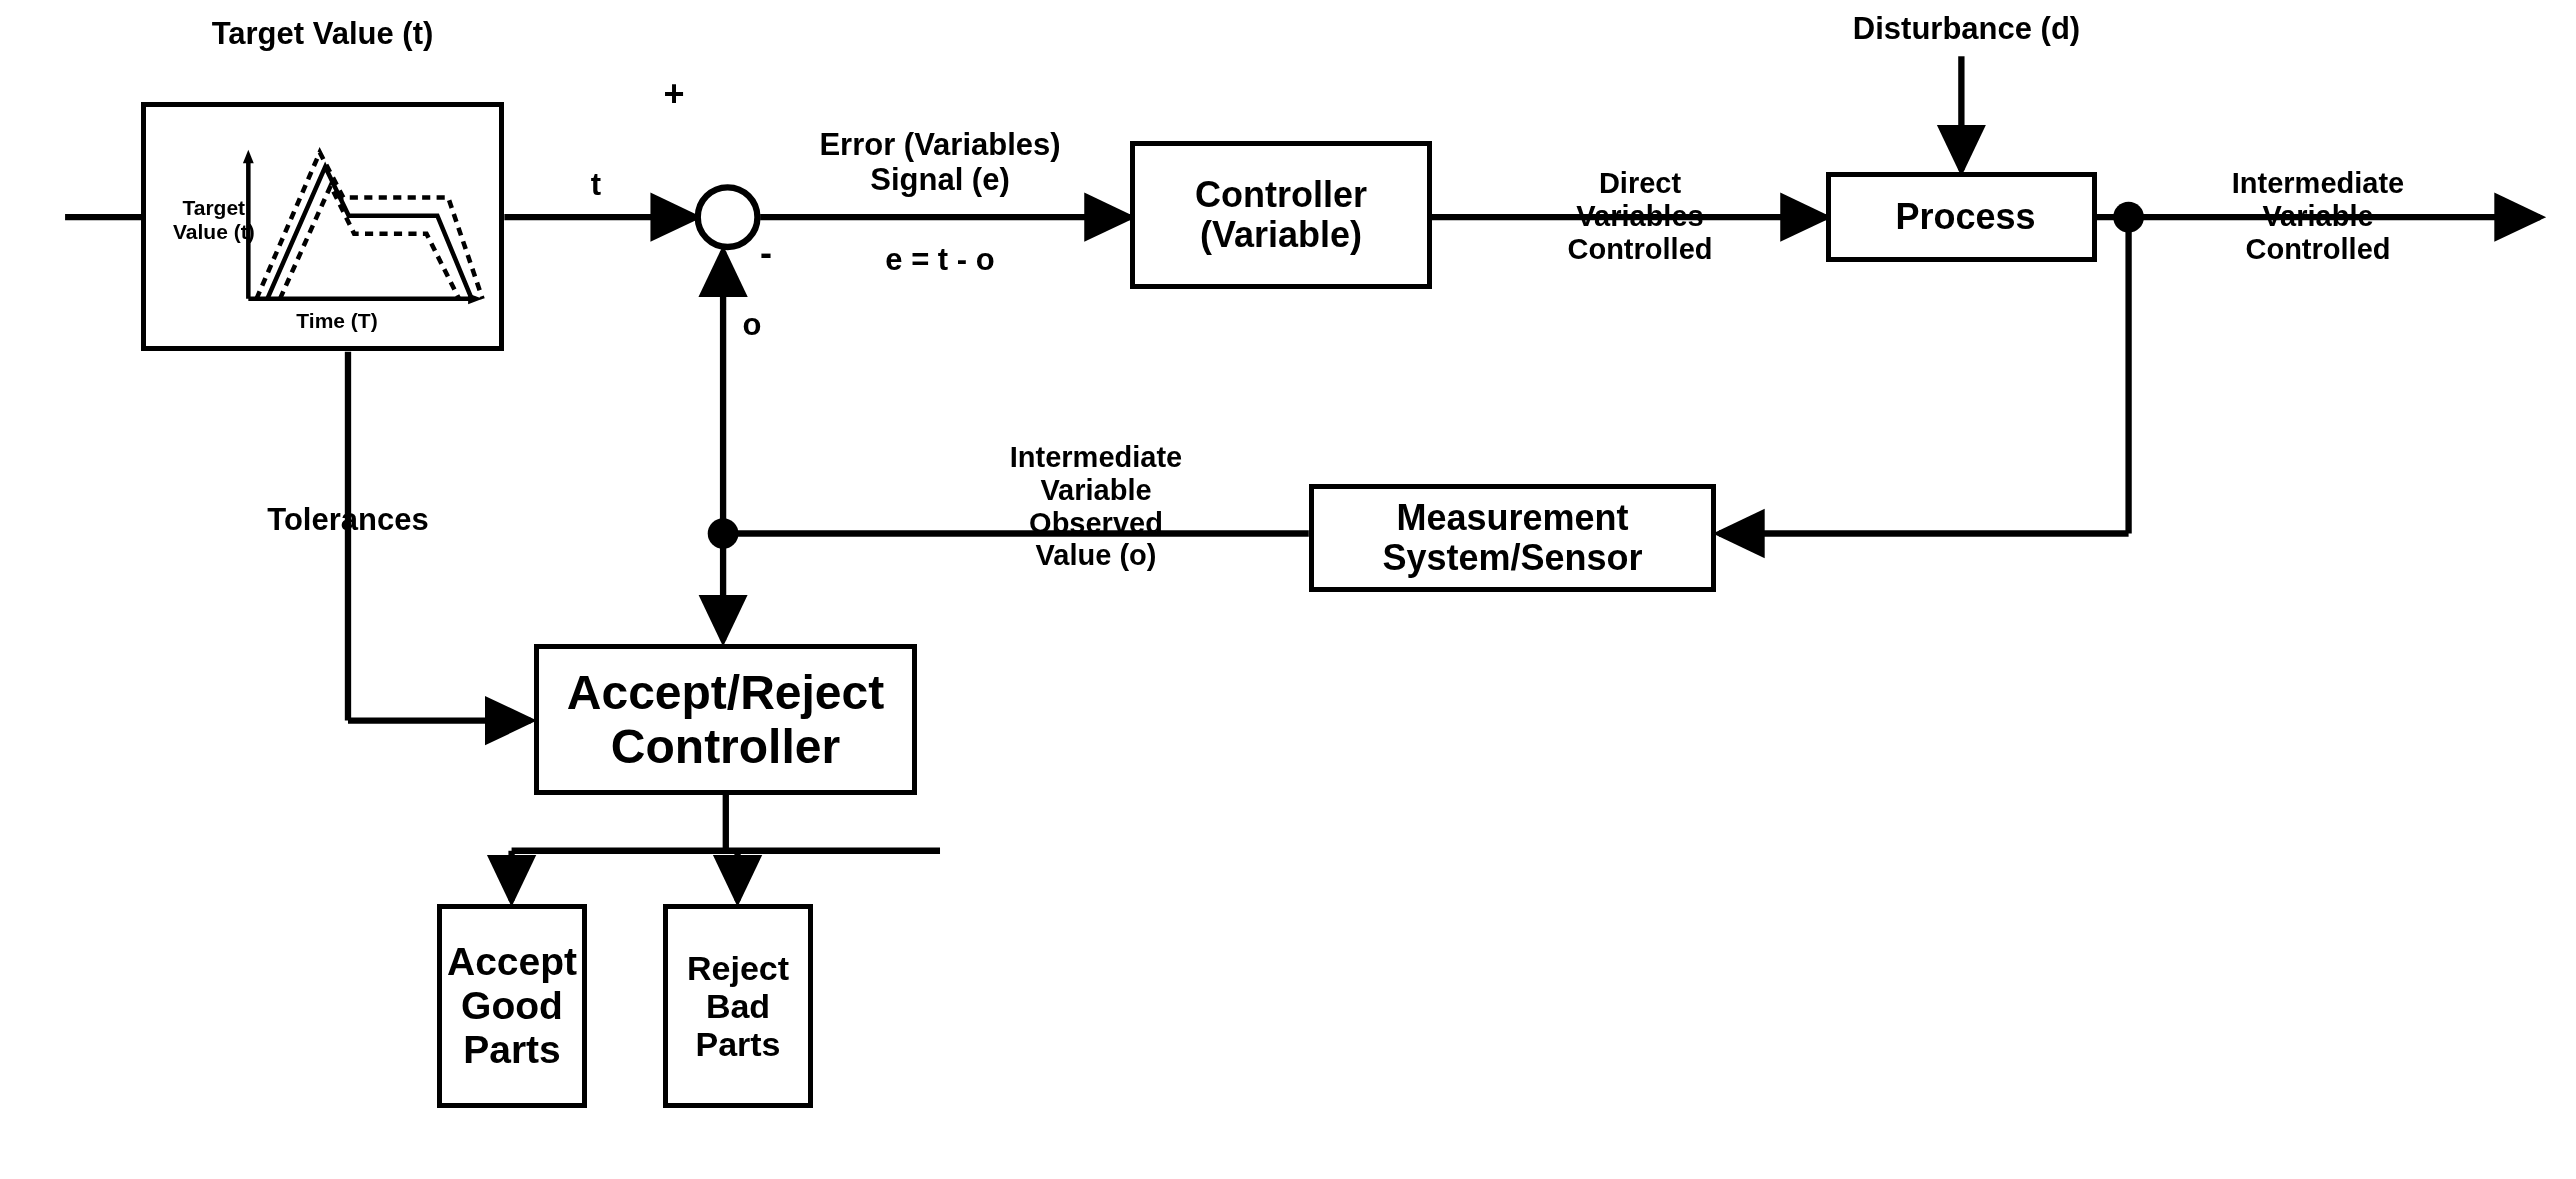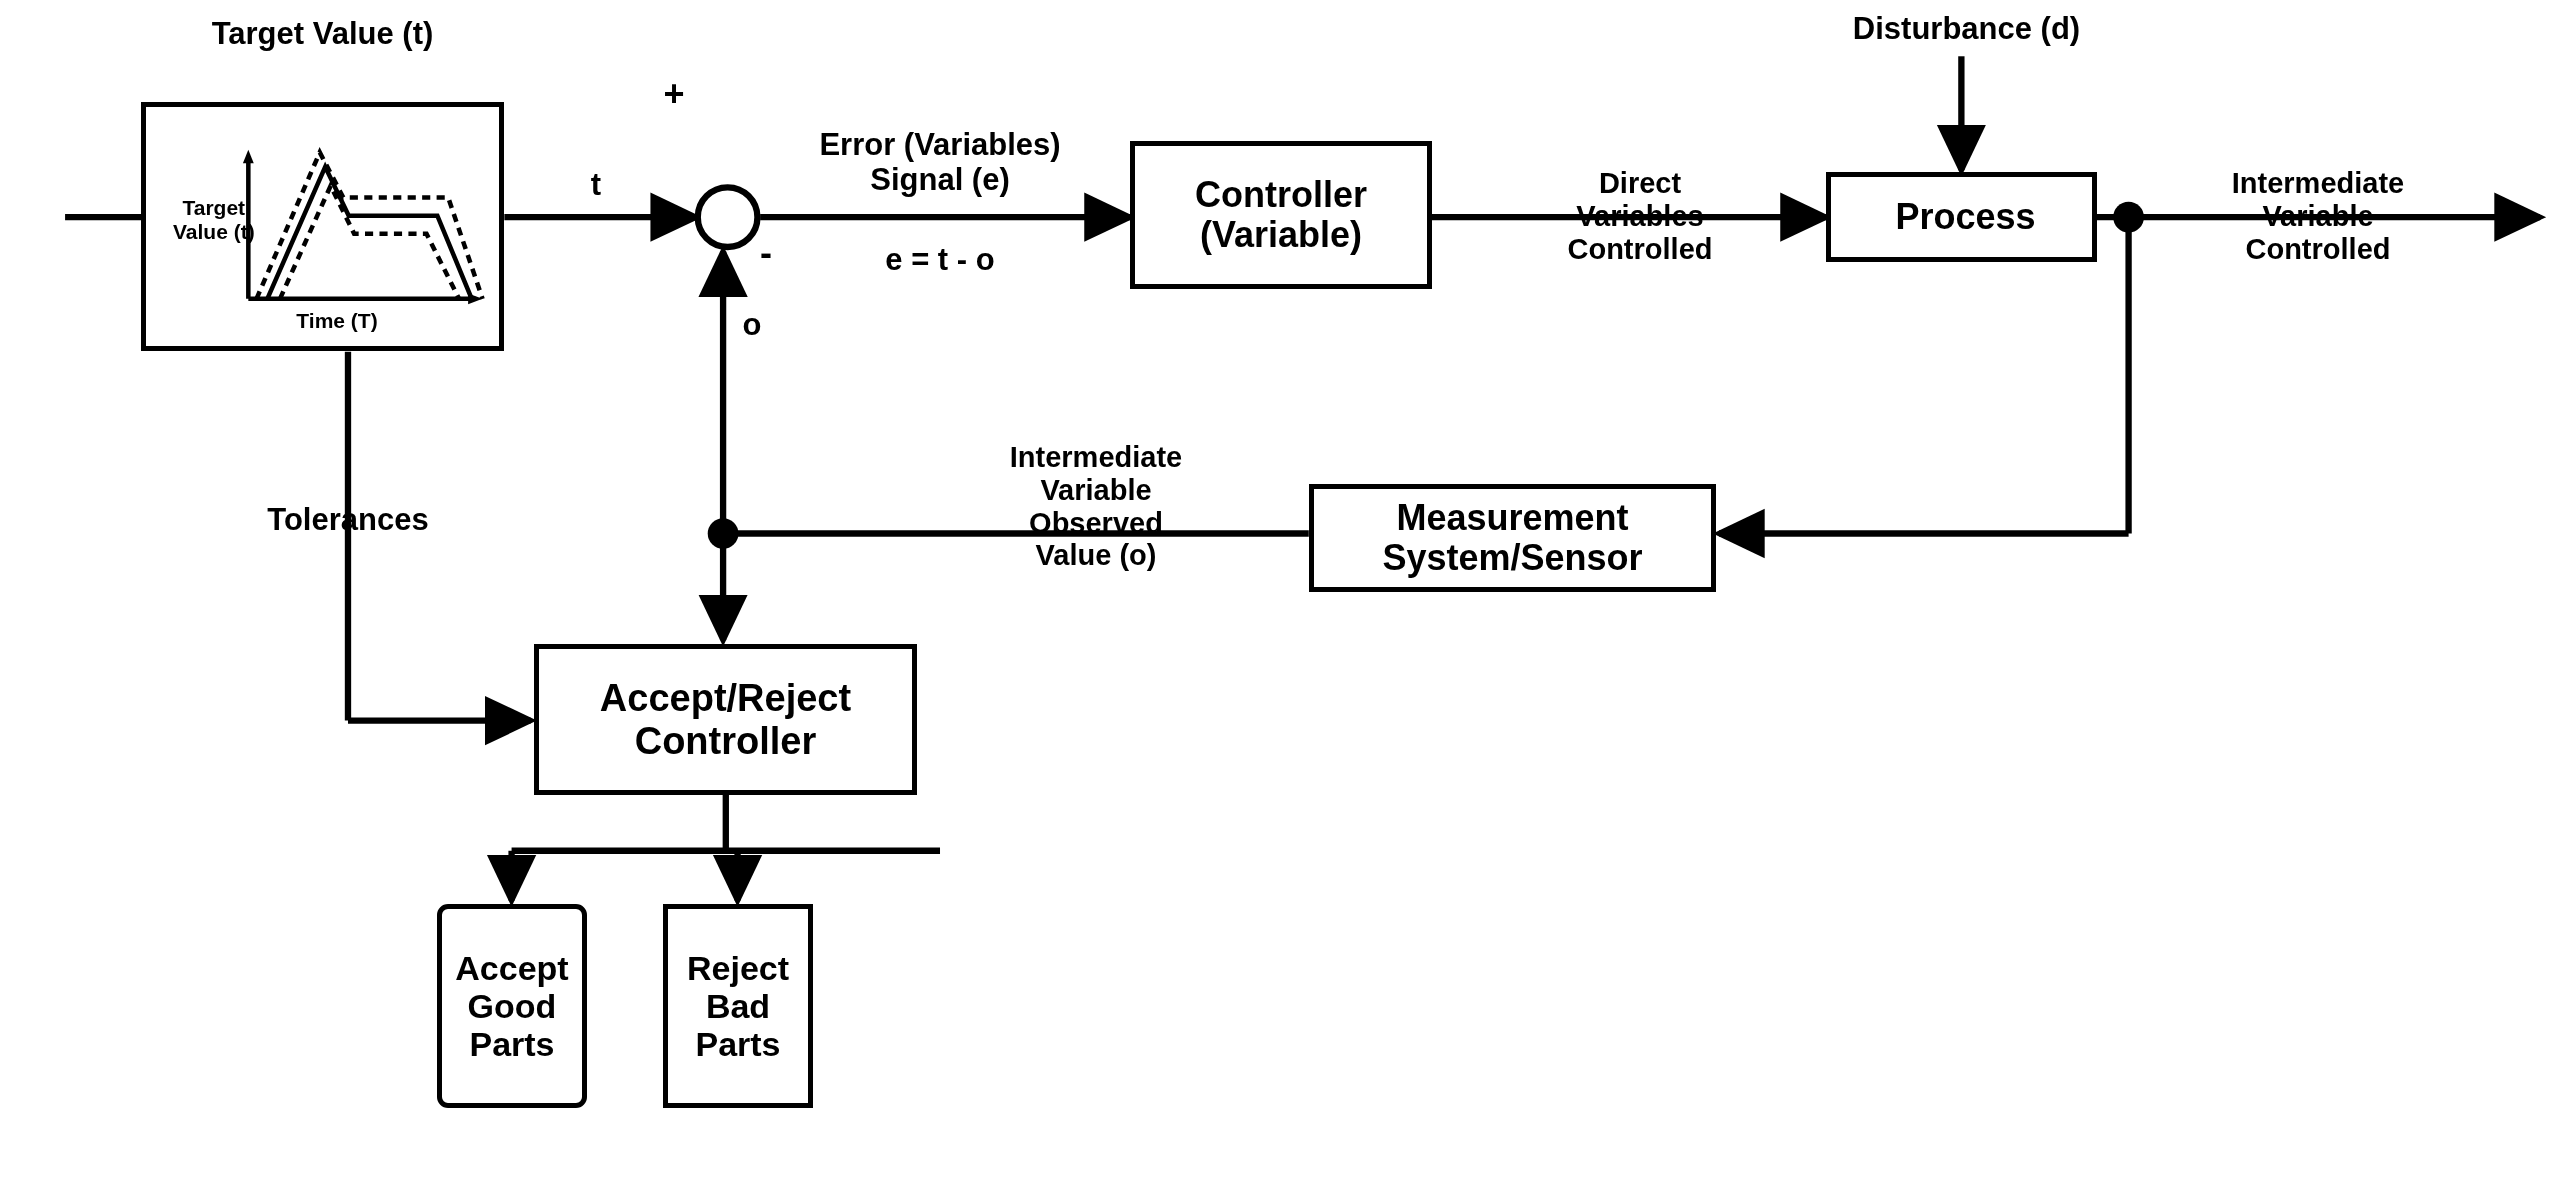--- a/index.html
+++ b/index.html
@@ -73,22 +73,22 @@
     text-align: center;
   }
   #inset-svg {
     position: absolute;
     left: 96px; top: 38px;
   }
   
   #controller-box { left: 1130px; top: 141px; width: 302px; height: 148px; font-size: 36px; }
   #process-box    { left: 1826px; top: 172px; width: 271px; height: 90px; font-size: 36px; padding-left: 8px; }
   #sensor-box     { left: 1309px; top: 456px; width: 407px; height: 108px; font-size: 36px; margin-top: 28px; }
-  #ar-box         { left: 534px;  top: 644px; width: 383px; height: 151px; font-size: 38px; }
-  #accept-box     { left: 437px;  top: 904px; width: 150px; height: 204px; font-size: 34px; border-radius: 11px; }
+  #ar-box         { left: 534px;  top: 644px; width: 383px; height: 151px; font-size: 48px; }
+  #accept-box     { left: 437px;  top: 904px; width: 150px; height: 204px; font-size: 39px; }
   #reject-box     { left: 663px;  top: 904px; width: 150px; height: 204px; font-size: 34px; }
 
   
   #lbl-target-title { left: 141px; top: 16.3px;  width: 363px; font-size: 31px; }
   #lbl-t            { left: 578px; top: 167px; width: 36px;  font-size: 31px; }
   #lbl-plus         { left: 656px; top: 74px;  width: 36px;  font-size: 36px; }
   #lbl-minus        { left: 748px; top: 233px; width: 36px;  font-size: 36px; }
   #lbl-o            { left: 734px; top: 307px; width: 36px;  font-size: 31px; }
   #lbl-error        { left: 750px; top: 127px; width: 380px; font-size: 31px; }
   #lbl-eq           { left: 750px; top: 242px; width: 380px; font-size: 31px; }

